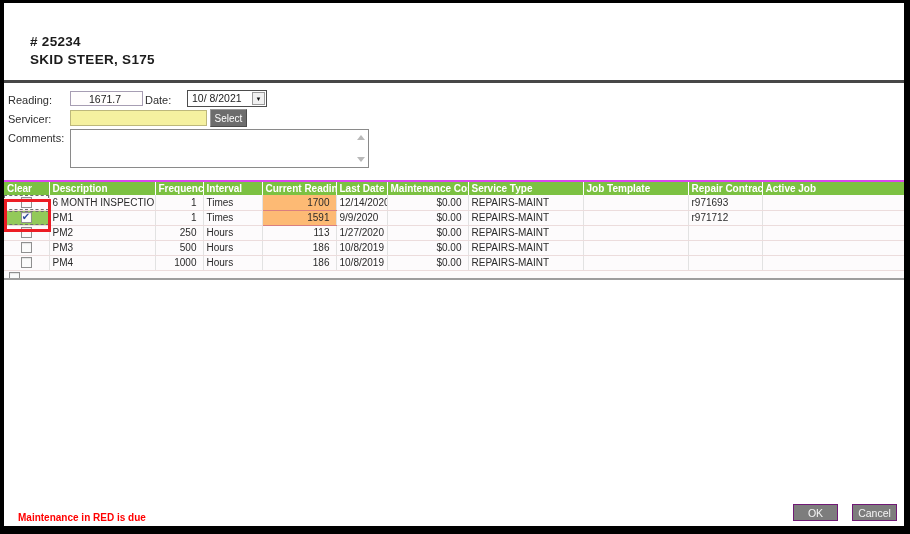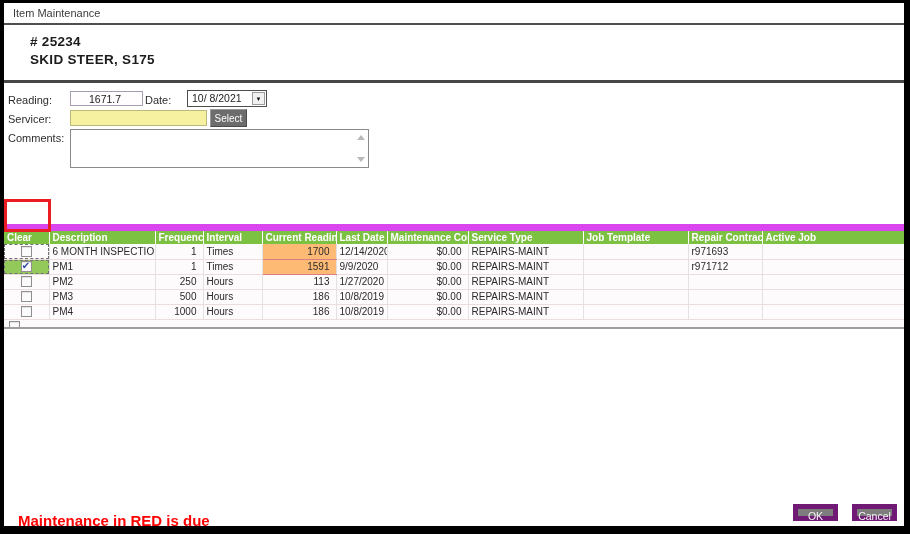--- a/index.html
+++ b/index.html
@@ -70,21 +70,21 @@
     position:absolute; left:66px; top:43px; width:299px; height:39px;
     border:1px solid #8a8a8a; background:#ffffff;
   }
   .scroll-up, .scroll-down {
     position:absolute; right:3px; width:0; height:0; border-left:4px solid transparent; border-right:4px solid transparent;
   }
   .scroll-up { top:5px; border-bottom:5px solid #b9b9b9; }
   .scroll-down { bottom:5px; border-top:5px solid #b9b9b9; }
 
   
-  .grid-wrap { position:absolute; left:0; top:177px; width:900px; border-top:7px solid #d946ef;margin-top:44px; }
+  .grid-wrap { position:absolute; left:0; top:177px; width:900px; border-top:2px solid #d946ef; }
   table.grid { width:900px; border-collapse:collapse; table-layout:fixed; border-bottom:2px solid #9e9e9e; }
   table.grid th {
     background:#7CC142; color:#ffffff; font-size:10px; font-weight:bold;
     height:13px; text-align:left; padding:0 0 0 3px; white-space:nowrap; overflow:hidden;
     border-right:1px solid rgba(255,255,255,0.35);
   }
   table.grid th.r { text-align:right; padding-right:4px; }
   table.grid td {
     background:#FDFBFC; font-size:10px; color:#2a2a2a; height:15px;
     padding:0 2px 0 3px; white-space:nowrap; overflow:hidden;
@@ -109,40 +109,37 @@
   .pclip .checkbox { margin-left:5px; margin-top:1px; }
 
   
   .red-annotation {
     position:absolute; left:0px; top:196px; width:47px; height:33px;
     border:3px solid #EC1C24; z-index:5; pointer-events:none;
   }
 
   
   .footer-note {
-    position:absolute; left:14px; top:509px; font-size:15px; font-weight:bold; color:#FF0000;
+    position:absolute; left:14px; top:509px; font-size:10px; font-weight:bold; color:#FF0000;
   }
   .btn {
     position:absolute; top:501px; width:45px; height:17px;
     background:#7d7d7d; color:#f5f5f5; font-size:10.5px;
-    border:5px solid #701a75; font-family:"Liberation Sans", sans-serif; cursor:pointer;
+    border:1px solid #701a75; font-family:"Liberation Sans", sans-serif; cursor:pointer;
     line-height:14px;
   }
   .btn-ok { left:789px; }
   .btn-cancel { left:848px; }
 </style>
 </head>
 <body>
 
 <div class="dialog">
   <div class="content">
 
-    <div class="titlebar">
-      <span>Item Maintenance</span>
-    </div>
 
     <div class="header-band">
       <div class="item-number"># 25234</div>
       <div class="item-name">SKID STEER, S175</div>
     </div>
 
     <div class="form-band">
       <div class="flabel lbl-reading">Reading:</div>
       <input class="reading-input" value="1671.7" style="">
 

